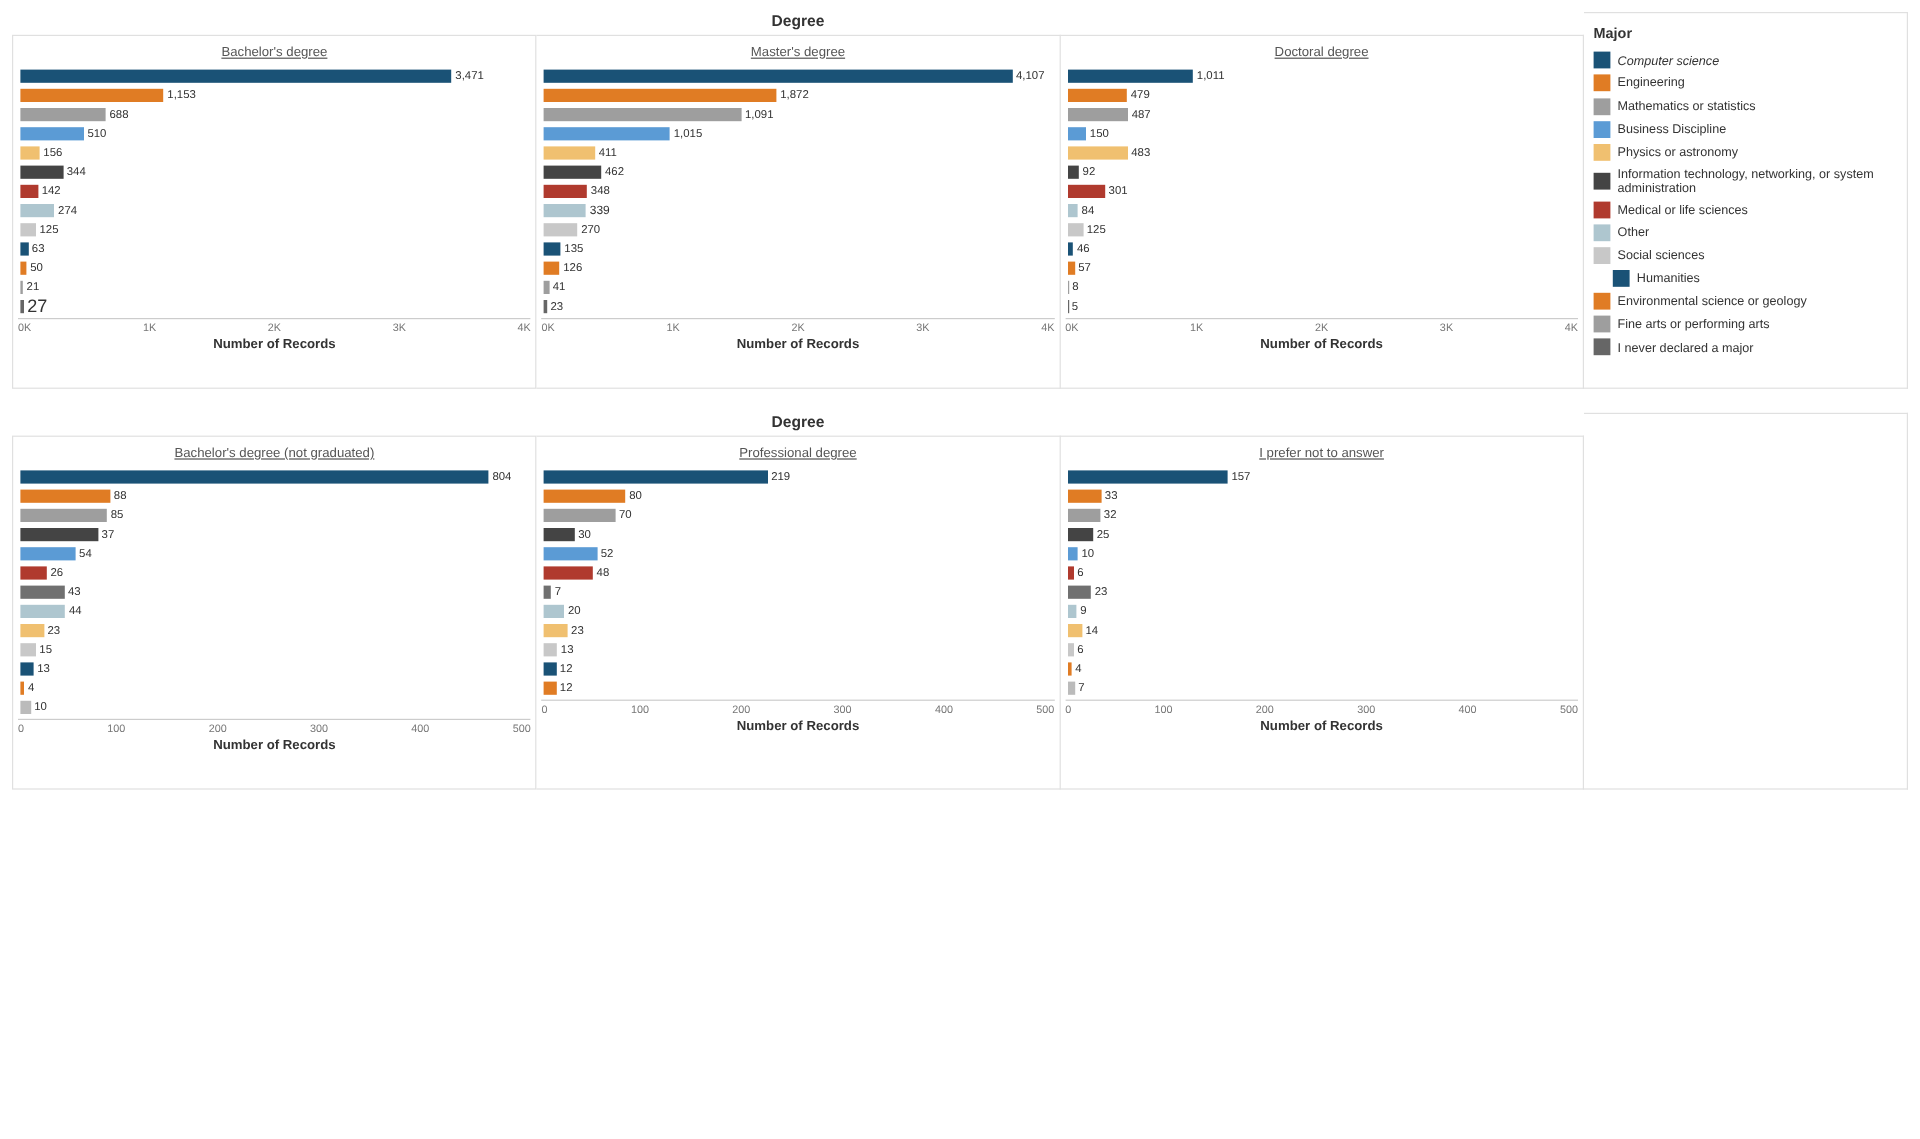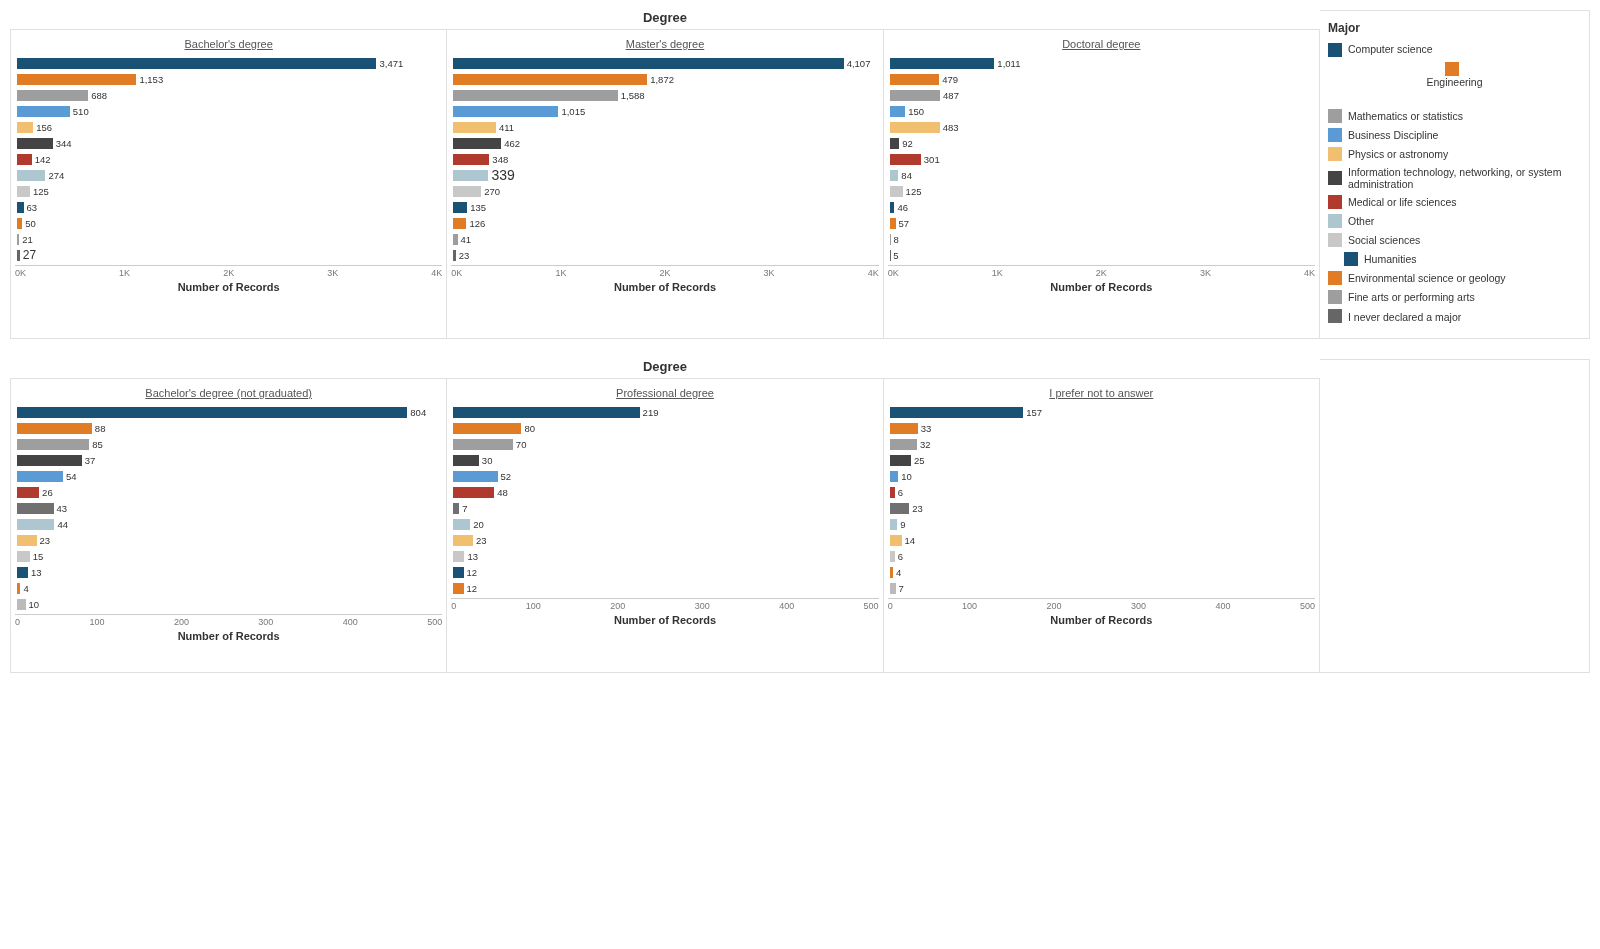--- a/index.html
+++ b/index.html
@@ -75,21 +75,21 @@
                 <div class="bar-row">
                   <div class="bar" style="width: 1.21743%; background-color: rgb(224, 124, 36); height: 11px; max-width: calc(100% - 35px);"></div>
                   <span class="bar-label" style="font-size: 9.5px; margin-left: 3px;">50</span>
                 </div>
                 <div class="bar-row">
                   <div class="bar" style="width: 0.511322%; background-color: rgb(158, 158, 158); height: 11px; max-width: calc(100% - 35px);"></div>
                   <span class="bar-label" style="font-size: 9.5px; margin-left: 3px;">21</span>
                 </div>
                 <div class="bar-row">
                   <div class="bar" style="width: 0.657414%; background-color: rgb(102, 102, 102); height: 11px; max-width: calc(100% - 35px);"></div>
-                  <span class="bar-label" style="font-size: 12px; margin-left: 3px;">27</span>
+                  <span class="bar-label" style="font-size: 15px; margin-left: 3px;">27</span>
                 </div>
               </div>
             </div>
             <div style="display: flex; justify-content: space-between; border-top: 1px solid rgb(204, 204, 204); margin-top: 3px; padding-top: 2px;">
               <span style="font-size: 9px; color: rgb(119, 119, 119);">0K</span>
               <span style="font-size: 9px; color: rgb(119, 119, 119);">1K</span>
               <span style="font-size: 9px; color: rgb(119, 119, 119);">2K</span>
               <span style="font-size: 9px; color: rgb(119, 119, 119);">3K</span>
               <span style="font-size: 9px; color: rgb(119, 119, 119);">4K</span>
             </div>
@@ -103,41 +103,41 @@
                 <div class="bar-row">
                   <div class="bar" style="width: 100%; background-color: rgb(26, 82, 118); height: 11px; max-width: calc(100% - 35px);"></div>
                   <span class="bar-label" style="font-size: 9.5px; margin-left: 3px;">4,107</span>
                 </div>
                 <div class="bar-row">
                   <div class="bar" style="width: 45.5807%; background-color: rgb(224, 124, 36); height: 11px; max-width: calc(100% - 35px);"></div>
                   <span class="bar-label" style="font-size: 9.5px; margin-left: 3px;">1,872</span>
                 </div>
                 <div class="bar-row">
                   <div class="bar" style="width: 38.6657%; background-color: rgb(158, 158, 158); height: 11px; max-width: calc(100% - 35px);"></div>
-                  <span class="bar-label" style="font-size: 9.5px; margin-left: 3px;">1,588</span>
+                  <span class="bar-label" style="font-size: 9.5px; margin-left: 3px;">1,091</span>
                 </div>
                 <div class="bar-row">
                   <div class="bar" style="width: 24.7139%; background-color: rgb(91, 155, 213); height: 11px; max-width: calc(100% - 35px);"></div>
                   <span class="bar-label" style="font-size: 9.5px; margin-left: 3px;">1,015</span>
                 </div>
                 <div class="bar-row">
                   <div class="bar" style="width: 10.0073%; background-color: rgb(240, 192, 112); height: 11px; max-width: calc(100% - 35px);"></div>
                   <span class="bar-label" style="font-size: 9.5px; margin-left: 3px;">411</span>
                 </div>
                 <div class="bar-row">
                   <div class="bar" style="width: 11.2491%; background-color: rgb(68, 68, 68); height: 11px; max-width: calc(100% - 35px);"></div>
                   <span class="bar-label" style="font-size: 9.5px; margin-left: 3px;">462</span>
                 </div>
                 <div class="bar-row">
                   <div class="bar" style="width: 8.47334%; background-color: rgb(176, 58, 46); height: 11px; max-width: calc(100% - 35px);"></div>
                   <span class="bar-label" style="font-size: 9.5px; margin-left: 3px;">348</span>
                 </div>
                 <div class="bar-row">
                   <div class="bar" style="width: 8.2542%; background-color: rgb(174, 198, 207); height: 11px; max-width: calc(100% - 35px);"></div>
-                  <span class="bar-label" style="font-size: 14px; margin-left: 3px;">339</span>
+                  <span class="bar-label" style="font-size: 10px; margin-left: 3px;">339</span>
                 </div>
                 <div class="bar-row">
                   <div class="bar" style="width: 6.57414%; background-color: rgb(200, 200, 200); height: 11px; max-width: calc(100% - 35px);"></div>
                   <span class="bar-label" style="font-size: 9.5px; margin-left: 3px;">270</span>
                 </div>
                 <div class="bar-row">
                   <div class="bar" style="width: 3.28707%; background-color: rgb(26, 82, 118); height: 11px; max-width: calc(100% - 35px);"></div>
                   <span class="bar-label" style="font-size: 9.5px; margin-left: 3px;">135</span>
                 </div>
                 <div class="bar-row">
@@ -228,25 +228,25 @@
               <span style="font-size: 9px; color: rgb(119, 119, 119);">2K</span>
               <span style="font-size: 9px; color: rgb(119, 119, 119);">3K</span>
               <span style="font-size: 9px; color: rgb(119, 119, 119);">4K</span>
             </div>
             <div class="axis-title" style="font-size: 11px; font-weight: bold; margin-top: 3px;">Number of Records</div>
           </div>
         </div>
       </div>
       <div class="legend-panel" style="width: 270px; padding: 10px 8px; border-top: 1px solid rgb(224, 224, 224); border-right: 1px solid rgb(224, 224, 224); border-bottom: 1px solid rgb(224, 224, 224); border-left: none; border-image: initial; font-size: 10.5px;">
         <div class="legend-title" style="font-weight: bold; margin-bottom: 8px;">Major</div>
-        <div class="legend-item" style="display: flex; align-items: flex-start; margin-bottom: 5px;">
+        <div class="legend-item" style="display: flex; align-items: flex-end; margin-bottom: 5px; font-style: italic;">
           <div class="legend-color" style="width: 14px; height: 14px; background-color: rgb(26, 82, 118); margin-right: 6px; flex-shrink: 0;"></div>
           <span style="font-size: 10.5px;">Computer science</span>
         </div>
-        <div class="legend-item" style="display: flex; align-items: center; margin-bottom: 21px; flex-direction: column;">
+        <div class="legend-item" style="display: flex; align-items: center; margin-bottom: 6px;">
           <div class="legend-color" style="width: 14px; height: 14px; background-color: rgb(224, 124, 36); margin-right: 6px; flex-shrink: 0;"></div>
           <span style="font-size: 10.5px;">Engineering</span>
         </div>
         <div class="legend-item" style="display: flex; align-items: center; margin-bottom: 5px;">
           <div class="legend-color" style="width: 14px; height: 14px; background-color: rgb(158, 158, 158); margin-right: 6px; flex-shrink: 0;"></div>
           <span style="font-size: 10.5px;">Mathematics or statistics</span>
         </div>
         <div class="legend-item" style="display: flex; align-items: center; margin-bottom: 5px;">
           <div class="legend-color" style="width: 14px; height: 14px; background-color: rgb(91, 155, 213); margin-right: 6px; flex-shrink: 0;"></div>
           <span style="font-size: 10.5px;">Business Discipline</span>

